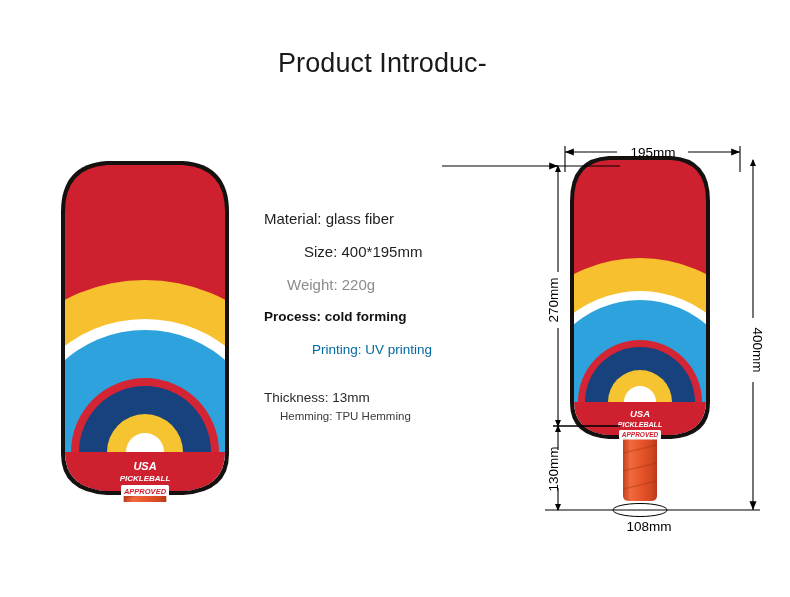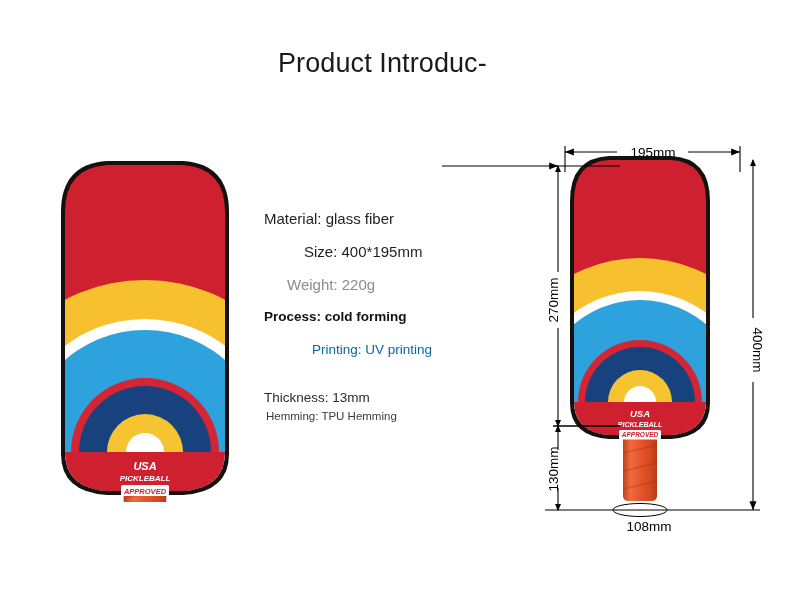--- a/index.html
+++ b/index.html
@@ -88,21 +88,21 @@
   <div>Product Introduc-</div>
 </div>
 
 <div id="spec-list">
     <div class="spec-row" style="position: absolute; left: 0px; top: 0px; color: rgb(31, 31, 31); font-size: 15px; font-weight: 400;">Material: glass fiber</div>
     <div class="spec-row" style="position: absolute; left: 0px; top: 33px; color: rgb(31, 31, 31); font-size: 15px; font-weight: 400; margin-left: 40px;">Size: 400*195mm</div>
     <div class="spec-row" style="position: absolute; left: 0px; top: 66px; color: rgb(140, 140, 140); font-size: 15px; font-weight: 400; margin-left: 23px;">Weight: 220g</div>
     <div class="spec-row" style="position: absolute; left: 0px; top: 99px; color: rgb(17, 17, 17); font-size: 13.5px; font-weight: 600;">Process: cold forming</div>
     <div class="spec-row" style="position: absolute; left: 0px; top: 132px; color: #0369a1; font-size: 13.5px; font-weight: 400; margin-left: 48px;">Printing: UV printing</div>
     <div class="spec-row" style="position: absolute; left: 0px; top: 180px; color: rgb(43, 43, 43); font-size: 13.5px; font-weight: 400;">Thickness: 13mm</div>
-    <div class="spec-row" style="position: absolute; left: 2px; top: 200px; color: rgb(58, 58, 58); font-size: 11.5px; font-weight: 400;">Hemming: TPU Hemming</div>
+    <div class="spec-row" style="position: absolute; left: 16px; top: 200px; color: rgb(58, 58, 58); font-size: 11.5px; font-weight: 400;">Hemming: TPU Hemming</div>
   </div>
 
 <div id="paddle-large" class="paddle">
   <svg width="186" height="350" viewBox="0 0 186 350" xmlns="http://www.w3.org/2000/svg">
     <defs>
       <clipPath id="faceClipL">
         <path d="M13,60 Q13,16 55,13 L131,13 Q173,16 173,60 L173,300 Q173,336 131,339 L55,339 Q13,336 13,300 Z"></path>
       </clipPath>
       <linearGradient id="gripGradL" x1="0" y1="0" x2="1" y2="0">
         <stop offset="0%" stop-color="#c7401f"></stop>

